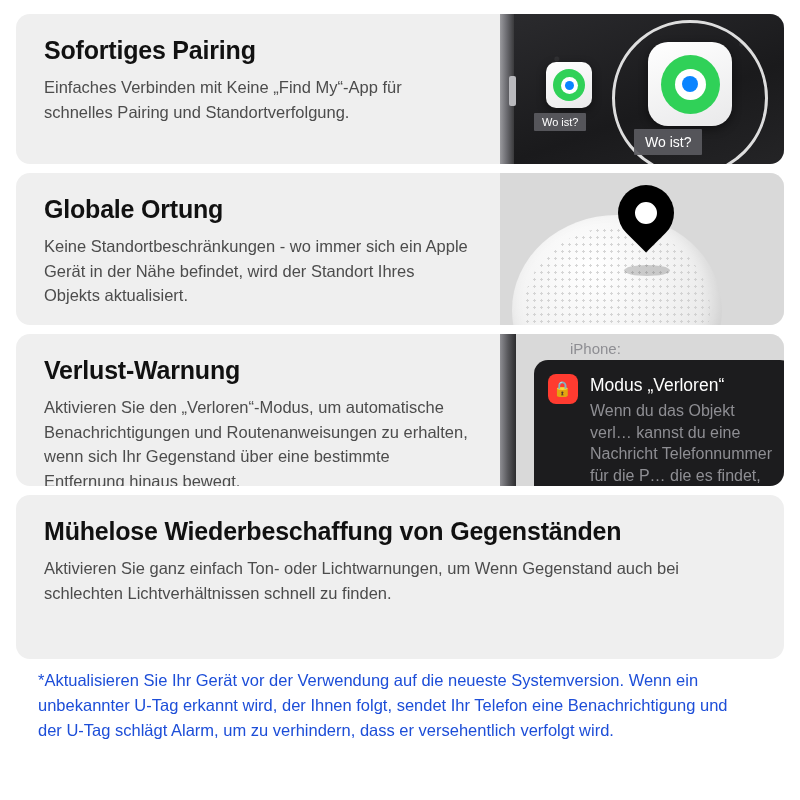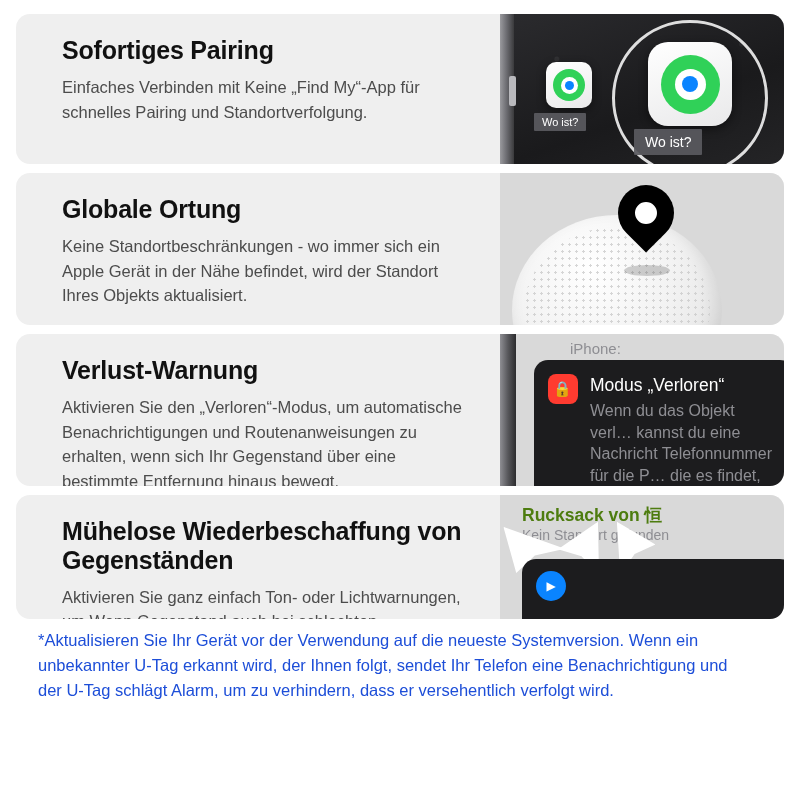--- a/index.html
+++ b/index.html
@@ -25,21 +25,21 @@
     display: flex;
     align-items: stretch;
     background: #efefef;
     border-radius: 14px;
     margin: 0 16px 9px 16px;
     overflow: hidden;
     position: relative;
   }
   .feature .text {
     flex: 0 0 484px;
-    padding: 22px 26px 22px 46px;
+    padding: 22px 26px 22px 28px;
   }
   .feature h2 {
     margin: 0 0 10px 0;
     font-size: 25px;
     line-height: 1.15;
     font-weight: 700;
     color: #111111;
     letter-spacing: -0.2px;
   }
   .feature p {
@@ -219,21 +219,21 @@
     margin: 0 0 2px 0;
   }
   .card3 .c-body {
     color: #8e8e93;
     font-size: 16px;
     line-height: 1.35;
     margin: 0;
   }
 
   
-  .r4 { height: 124px; }
+  .r4 { height: 164px; flex-direction: column; }
   .v4 { background: #0b0b0d; }
   .v4 .hdr {
     position: absolute; left: 22px; top: 8px;
     color: #4d7c0f; font-size: 17.5px; font-weight: 600;
   }
   .v4 .sub {
     position: absolute; left: 22px; top: 32px;
     color: #8e8e93; font-size: 14px;
   }
   .card4 {

